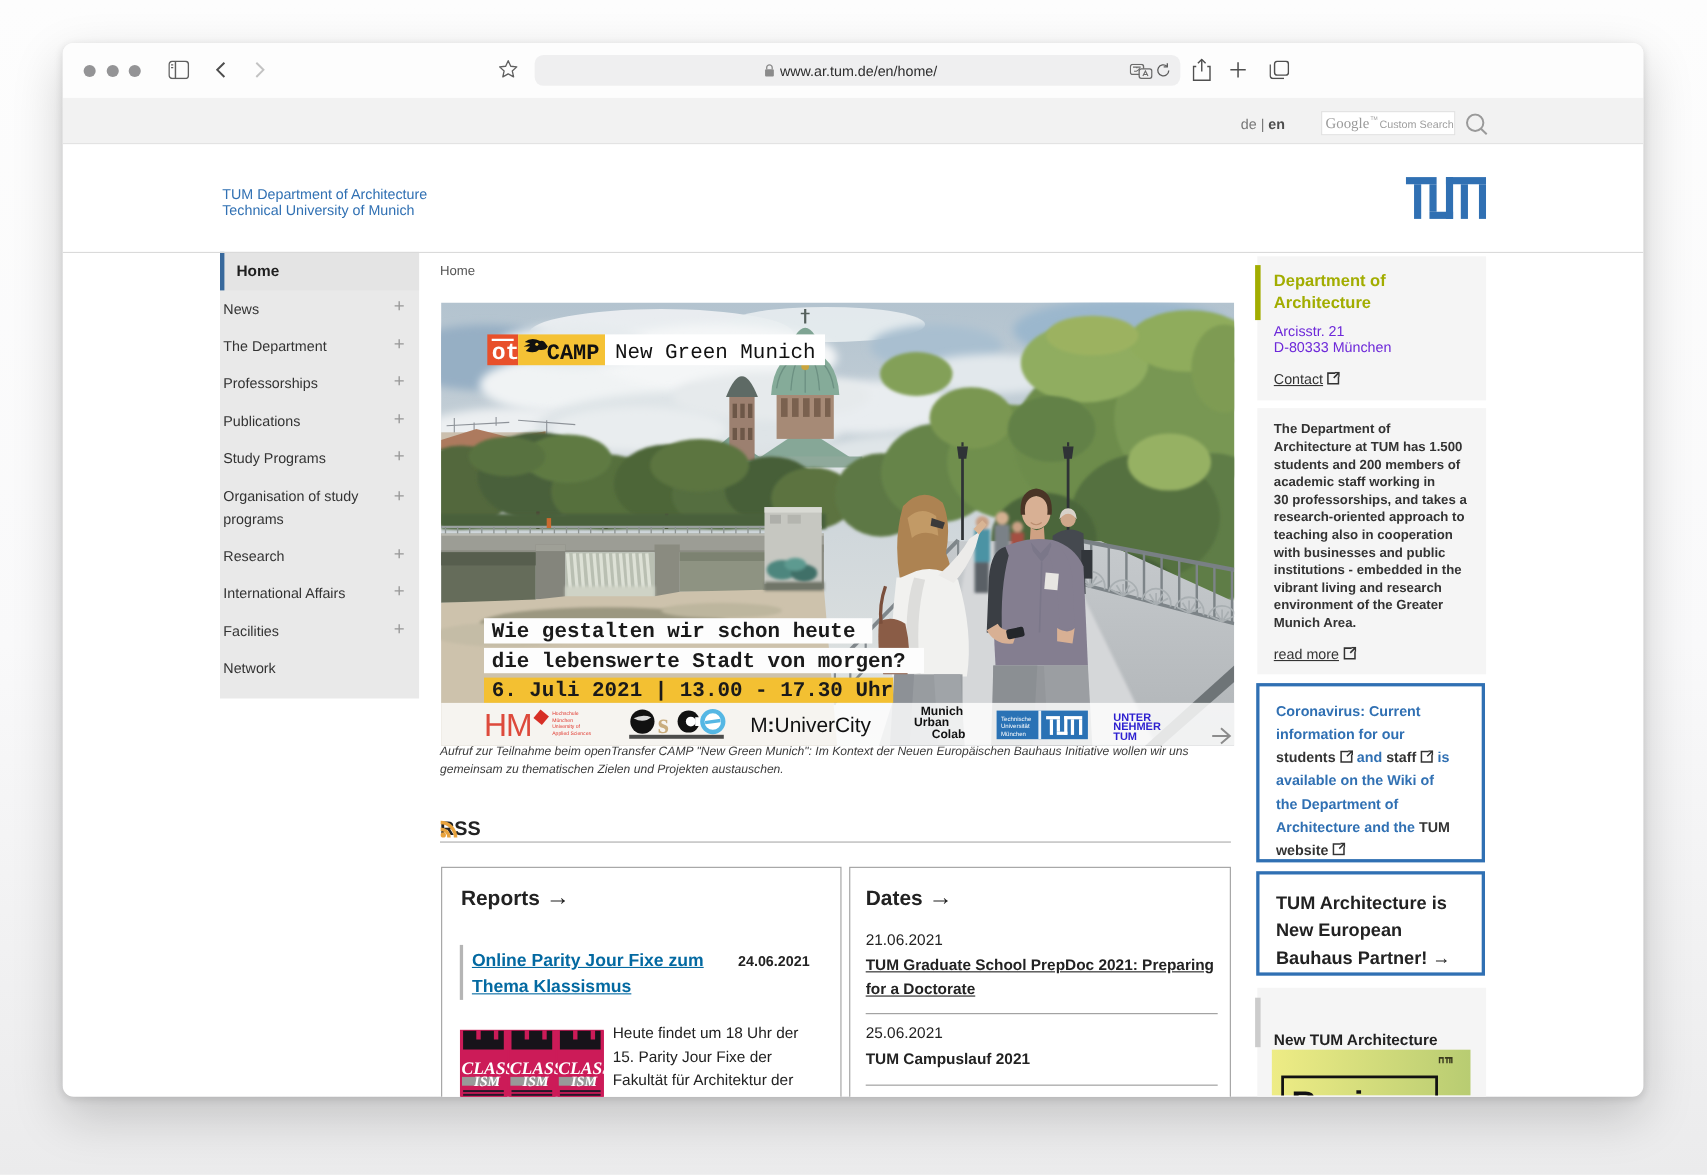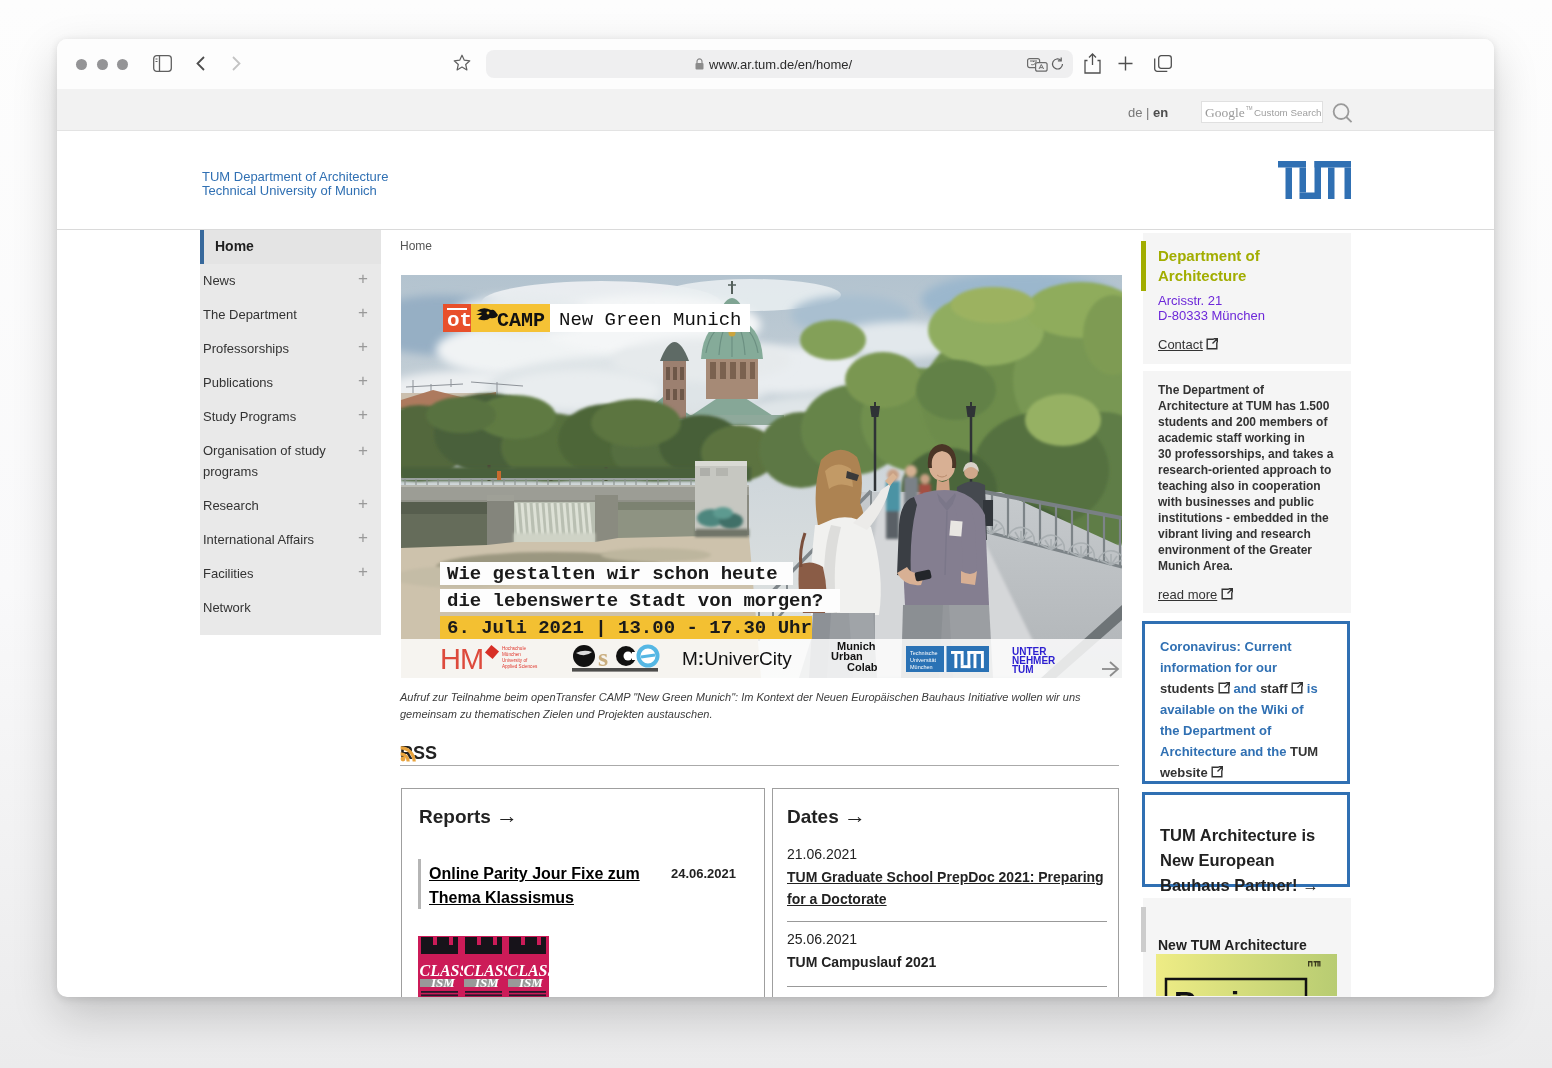--- a/index.html
+++ b/index.html
@@ -18,21 +18,21 @@
 .gbox { position:absolute; left:1144px; top:12px; width:122px; height:22px; background:#fff; border:1px solid #e0e0e0; }
 .hdrleft { position:absolute; left:145px; top:131px; font-size:13px; line-height:14px; color:#3070b3; }
 
 .nav { position:absolute; left:143px; top:190px; width:181px; background:#e9e9e9; padding-bottom:10px; }
 .nav .home { background:#e4e4e4; border-left:4px solid #38699c; font-weight:bold; color:#1f1f1f; padding:8px 10px 8.5px 11px; font-size:14px; line-height:18px; }
 .nav .item { position:relative; padding:8px 14px 8px 3px; font-size:13px; color:#333; line-height:18px; }
 .nav .item .plus { position:absolute; right:13px; top:6px; color:#999; font-size:17px; font-weight:300; }
 
 .crumb { position:absolute; left:343px; top:200px; font-size:12px; color:#555; }
 .hero { position:absolute; left:344px; top:236px; width:721px; height:403px; }
-.caption { position:absolute; left:343px; top:650px; width:700px; font-size:11px; font-style:italic; color:#3c3c3c; line-height:17px; }
+.caption { position:absolute; left:343px; top:636px; width:700px; font-size:11px; font-style:italic; color:#3c3c3c; line-height:17px; }
 .rssrow { position:absolute; left:343px; top:704px; width:719px; border-bottom:1px solid #aaa; height:23px; }
 .rssrow .txt { font-size:18px; font-weight:bold; color:#222; }
 .panel { position:absolute; border:1px solid #9f9f9f; background:#fff; }
 .reports { left:344px; top:749px; width:364px; height:212px; }
 .dates { left:715px; top:749px; width:347px; height:212px; }
 .phead { font-size:19px; font-weight:bold; color:#222; }
 
 .side { position:absolute; left:1086px; width:208px; }
 .gpanel { background:#f5f5f5; }
 .bluebox { background:#fff; border:3px solid #3070b3; }
@@ -520,21 +520,21 @@
       </svg></div>
   <div class="caption">Aufruf zur Teilnahme beim openTransfer CAMP "New Green Munich": Im Kontext der Neuen Europäischen Bauhaus Initiative wollen wir uns gemeinsam zu thematischen Zielen und Projekten austauschen.</div>
   <div class="rssrow"><svg style="position:absolute;left:0px;top:1px;" width="18" height="18" viewBox="0 0 18 18">
         <circle cx="3" cy="15" r="2.4" fill="#e8a33d"></circle>
         <path d="M0.6 8.2 a9.2 9.2 0 0 1 9.2 9.2 h-3.2 a6 6 0 0 0 -6-6 z" fill="#e8a33d"></path>
         <path d="M0.6 2.2 a15.2 15.2 0 0 1 15.2 15.2 h-3.2 a12 12 0 0 0 -12-12 z" fill="#e8a33d"></path>
       </svg><span class="txt">RSS</span></div>
   <div class="panel reports">
     <div class="phead" style="position:absolute;left:17px;top:14px;">Reports <span class="arr">→</span></div>
     <div style="position:absolute;left:16px;top:70px;width:3px;height:50px;background:#b5b5b5;"></div>
-    <div style="position:absolute;left:27px;top:73px;width:230px;font-size:16px;font-weight:bold;color:#000000;line-height:24px;text-decoration:underline;">Online Parity Jour Fixe zum Thema Klassismus</div>
+    <div style="position:absolute;left:27px;top:73px;width:230px;font-size:16px;font-weight:bold;color:#0369a1;line-height:24px;text-decoration:underline;">Online Parity Jour Fixe zum Thema Klassismus</div>
     <div style="position:absolute;right:28px;top:77px;font-size:13px;font-weight:bold;color:#222;">24.06.2021</div>
     <svg style="position:absolute;left:16px;top:147px;" width="131" height="74" viewBox="0 0 131 74">
         <rect width="131" height="74" fill="#cc1b58"></rect>
         <g transform="translate(0,0)">
           <rect x="1" y="1" width="42" height="72" fill="#cc1b58"></rect>
 <path d="M3 1 h12 v8 h4 v-8 h12 v8 h4 v-8 h5 v17 h-37 Z" fill="#17131a"></path>
 <text x="1.5" y="40" font-family="Liberation Serif" font-style="italic" font-weight="bold" font-size="16" fill="#fff">CLASS</text>
 <rect x="2" y="43" width="33" height="8" fill="#999"></rect>
 <text x="13" y="51" font-family="Liberation Serif" font-style="italic" font-weight="bold" font-size="13" fill="#fff">ISM</text>
 <g fill="#24192a">
@@ -567,20 +567,21 @@
 <text x="13" y="51" font-family="Liberation Serif" font-style="italic" font-weight="bold" font-size="13" fill="#fff">ISM</text>
 <g fill="#24192a">
             <rect x="3" y="55" width="37" height="1.8"></rect>
             <rect x="3" y="58.4" width="37" height="1.8"></rect>
             <rect x="3" y="61.8" width="37" height="1.8"></rect>
             <rect x="3" y="65.2" width="29" height="1.8"></rect>
             <rect x="3" y="68.6" width="34" height="1.8"></rect>
           </g>
         </g>
       </svg>
+    <div style="position:absolute;left:155px;top:140px;width:205px;font-size:14px;color:#222;line-height:21px;">Heute findet um 18 Uhr der<br>15. Parity Jour Fixe der<br>Fakultät für Architektur der</div>
   </div>
   <div class="panel dates">
     <div class="phead" style="position:absolute;left:14px;top:14px;">Dates <span class="arr">→</span></div>
     <div style="position:absolute;left:14px;top:57px;width:320px;font-size:14px;color:#222;">21.06.2021</div>
     <div style="position:absolute;left:14px;top:77px;width:322px;font-size:14px;font-weight:bold;color:#222;line-height:22px;text-decoration:underline;">TUM Graduate School PrepDoc 2021: Preparing for a Doctorate</div>
     <div style="position:absolute;left:14px;top:132px;width:320px;border-top:1px solid #999;"></div>
     <div style="position:absolute;left:14px;top:142px;width:320px;font-size:14px;color:#222;">25.06.2021</div>
     <div style="position:absolute;left:14px;top:165px;font-size:14px;font-weight:bold;color:#222;">TUM Campuslauf 2021</div>
     <div style="position:absolute;left:14px;top:197px;width:320px;border-top:1px solid #999;"></div>
   </div>
@@ -606,21 +607,21 @@
           <path d="M6.5 5.5 L11 1 M7.6 0.7 H11.3 V4.4" fill="none" stroke="#333" stroke-width="1.4"></path>
         </svg> and <span style="color:#333;">staff</span> <svg width="12" height="12" viewBox="0 0 12 12" style="display:inline-block;vertical-align:-1px;">
           <path d="M10.8 4.2 V10.8 H1.2 V1.2 H7.8" fill="none" stroke="#333" stroke-width="1.4"></path>
           <path d="M6.5 5.5 L11 1 M7.6 0.7 H11.3 V4.4" fill="none" stroke="#333" stroke-width="1.4"></path>
         </svg> is<br>available on the Wiki of<br>the Department of<br>Architecture and the <span style="color:#333;">TUM</span><br><span style="color:#333;">website</span> <svg width="12" height="12" viewBox="0 0 12 12" style="display:inline-block;vertical-align:-1px;">
           <path d="M10.8 4.2 V10.8 H1.2 V1.2 H7.8" fill="none" stroke="#333" stroke-width="1.4"></path>
           <path d="M6.5 5.5 L11 1 M7.6 0.7 H11.3 V4.4" fill="none" stroke="#333" stroke-width="1.4"></path>
         </svg></div>
   </div>
   <div class="side bluebox" style="top:753px;left:1085px;height:95px;">
-    <div style="position:absolute;left:15px;top:14px;width:180px;font-size:16.5px;font-weight:bold;color:#222;line-height:25px;margin-top:14px;">TUM Architecture is New European Bauhaus Partner! <span class="arr">→</span></div>
+    <div style="position:absolute;left:15px;top:14px;width:180px;font-size:16.5px;font-weight:bold;color:#222;line-height:25px;">TUM Architecture is New European Bauhaus Partner! <span class="arr">→</span></div>
   </div>
   <div class="side gpanel" style="top:859px;left:1086px;height:139px;">
     <div style="position:absolute;left:-2px;top:9px;width:5px;height:45px;background:#ccc;"></div>
     <div style="position:absolute;left:15px;top:12px;font-size:14px;font-weight:bold;color:#222;line-height:21px;margin-top:25px;">New TUM Architecture<br>"Review"</div>
     <svg style="position:absolute;left:13px;top:56px;" width="181" height="42" viewBox="0 0 181 42">
         <defs>
           <linearGradient id="rev" x1="0" y1="0" x2="1" y2="0">
             <stop offset="0" stop-color="#eeec85"></stop>
             <stop offset="1" stop-color="#b8cc72"></stop>
           </linearGradient>

